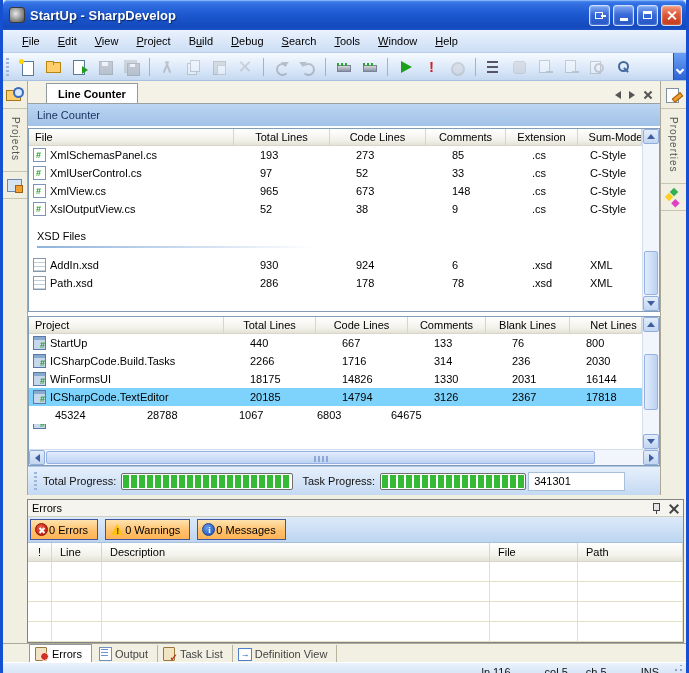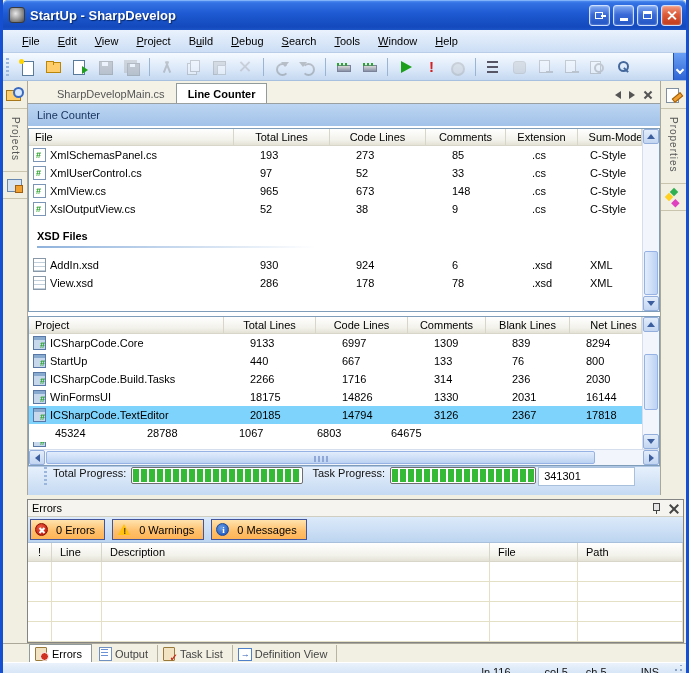--- a/index.html
+++ b/index.html
@@ -128,21 +128,21 @@
 .p1{width:195px;padding-left:4px}.p2{width:92px}.p3{width:92px}.p4{width:78px}.p5{width:84px}.p6{flex:1;padding-left:16px}
 .ficon{width:13px;height:14px;position:relative;margin-right:4px;flex:0 0 13px;display:inline-block}
 .ficon::before,.ficon::after{position:absolute}
 .icon-cs{background:#fff;border:1px solid #7A95B5}
 .icon-cs::after{content:"#";left:2px;top:1px;font:bold 9px "Liberation Sans",sans-serif;color:#1E9E1E}
 .icon-xsd{background:#fff;border:1px solid #8898A8;background-image:repeating-linear-gradient(180deg,transparent 0 3px,#C2D0DC 3px 4px)}
 .icon-prj{background:#C8D8EC;border:1px solid #5878A8}
 .icon-prj::before{content:"";left:0;top:0;right:0;height:3px;background:#88AACE}
 .icon-prj::after{content:"#";right:0;bottom:-1px;font:bold 9px "Liberation Sans",sans-serif;color:#1E9E1E}
 .group{margin-top:12px;padding-left:8px}
-.glabel{font-weight:bold;height:16px}
+.glabel{font-weight:normal;height:16px}
 .gline{height:2px;width:46%;background:linear-gradient(90deg,#8FB2DC,rgba(143,178,220,0))}
 .xsdbody{margin-top:8px}
 
 
 .vscroll{width:17px;flex:0 0 17px;background:#F2F6FC;border-left:1px solid #D4DEEC;display:flex;flex-direction:column}
 .vsbtn{height:15px;flex:0 0 15px;background:linear-gradient(180deg,#E3EDFB,#C2D5F1);border:1px solid #94AEDC;border-radius:2px;display:grid;place-items:center}
 .arr-up{width:0;height:0;border-left:4px solid transparent;border-right:4px solid transparent;border-bottom:5px solid #3C5E9E}
 .arr-dn{width:0;height:0;border-left:4px solid transparent;border-right:4px solid transparent;border-top:5px solid #3C5E9E}
 .arr-lf{width:0;height:0;border-top:4px solid transparent;border-bottom:4px solid transparent;border-right:5px solid #3C5E9E}
 .arr-rt{width:0;height:0;border-top:4px solid transparent;border-bottom:4px solid transparent;border-left:5px solid #3C5E9E}
@@ -150,21 +150,21 @@
 .vs-thumb{position:absolute;left:1px;right:1px;border:1px solid #96B2E4;border-radius:2px;background:linear-gradient(90deg,#E2EDFC,#BCD2F2)}
 .t1thumb{bottom:1px;height:44px}
 .t2thumb{top:22px;height:56px}
 .hscroll{height:16px;flex:0 0 16px;background:#F2F6FC;border-top:1px solid #D4DEEC;display:flex}
 .hsbtn{width:16px;flex:0 0 16px;background:linear-gradient(180deg,#E3EDFB,#C2D5F1);border:1px solid #94AEDC;border-radius:2px;display:grid;place-items:center}
 .hs-track{flex:1;position:relative}
 .hs-thumb{position:absolute;top:1px;bottom:1px;left:1px;right:48px;border:1px solid #96B2E4;border-radius:2px;background:linear-gradient(180deg,#E2EDFC,#BCD2F2)}
 .hs-thumb::after{content:"";position:absolute;left:50%;top:4px;width:14px;height:6px;margin-left:-7px;background:repeating-linear-gradient(90deg,#8FA8D8 0 2px,transparent 2px 4px)}
 
 
-.progressband{flex:0 0 29px;height:29px;display:flex;align-items:flex-start;background:linear-gradient(180deg,#E6F0FC,#C4D9F2);border-top:1px solid #AEC6E4;padding-left:16px}
+.progressband{flex:0 0 29px;height:29px;display:flex;align-items:center;background:linear-gradient(180deg,#E6F0FC,#C4D9F2);border-top:1px solid #AEC6E4;padding-left:6px}
 .pgrip{width:3px;height:18px;margin-right:6px;background:repeating-linear-gradient(180deg,#9AB6DC 0 2px,transparent 2px 4px)}
 .plabel{color:#111;margin-right:5px;white-space:nowrap}
 .pbar{height:17px;border:1px solid #6E6E6E;border-radius:2px;background:#fff;padding:1px;margin-right:9px}
 .pbar .pfill{height:100%;background:repeating-linear-gradient(90deg,#34BA34 0 6px,#fff 6px 8px)}
 .pb-total{width:172px}
 .pb-task{width:146px;margin-right:2px}
 .pcounter{width:97px;height:19px;background:#fff;border:1px solid #A8C0DC;line-height:17px;padding-left:5px}
 
 
 .gapband{flex:0 0 4px;background:#F1EFE2}
@@ -173,21 +173,21 @@
 .errorszone{flex:0 0 131px;margin-left:24px;margin-right:2px;border:1px solid #848484;background:#fff;display:flex;flex-direction:column}
 .etitle{height:17px;flex:0 0 17px;background:#F5F4EE;border-bottom:1px solid #D0CEC0;display:flex;align-items:center;padding:0 4px}
 .etitle-text{flex:1}
 .pin{width:12px;height:13px;position:relative;margin-right:6px}
 .pin::before{content:"";position:absolute;width:5px;height:6px;border:1px solid #444;background:#E4E4E4;left:3px;top:1px}
 .pin::after{content:"";position:absolute;width:1px;height:4px;background:#444;left:6px;top:8px}
 .ex{width:11px;height:11px;position:relative}
 .ex::before,.ex::after{content:"";position:absolute;left:5px;top:0;width:2px;height:12px;background:#444}
 .ex::before{transform:rotate(45deg)}.ex::after{transform:rotate(-45deg)}
 .ebtnrow{height:26px;flex:0 0 26px;background:linear-gradient(180deg,#DCEAFA,#BDD5F0);display:flex;align-items:center;padding-left:2px;gap:7px;border-bottom:1px solid #A8C0DC}
-.ebtn{height:21px;display:flex;align-items:center;gap:8px;padding:0 9px 0 4px;border:1px solid #44549A;background:linear-gradient(180deg,#FFE3AE,#FFBF69 60%,#FFB456)}
+.ebtn{height:21px;display:flex;align-items:center;gap:1px;padding:0 9px 0 4px;border:1px solid #44549A;background:linear-gradient(180deg,#FFE3AE,#FFBF69 60%,#FFB456)}
 .eicon{width:14px;height:13px;position:relative;display:inline-block}
 .eicon::before,.eicon::after{position:absolute}
 .e-err{background:radial-gradient(circle at 40% 35%,#F06048,#C42214 70%);border:1px solid #8A1000;border-radius:50%;width:13px;height:13px}
 .e-err::before{content:"";width:2px;height:7px;background:#fff;left:5px;top:3px;transform:rotate(45deg)}
 .e-err::after{content:"";width:2px;height:7px;background:#fff;left:5px;top:3px;transform:rotate(-45deg)}
 .e-warn::before{content:"";width:0;height:0;border-left:6px solid transparent;border-right:6px solid transparent;border-bottom:11px solid #FFC20E;left:1px;top:1px}
 .e-warn::after{content:"!";font:bold 9px "Liberation Sans",sans-serif;color:#604000;left:6px;top:3px}
 .e-msg{background:radial-gradient(circle at 40% 35%,#6AA0E8,#2A62C4 70%);border:1px solid #1A4A9C;border-radius:50%;width:13px;height:13px}
 .e-msg::after{content:"i";font:bold 9px "Liberation Serif",serif;color:#fff;left:5px;top:1px}
 .ehead{display:flex;height:19px;flex:0 0 19px}
@@ -387,21 +387,20 @@
       <div class="railbtn bot">
           <span class="ri r-classes"></span>
         </div>
     </div>
 
     <div class="centercol">
 
       <div class="tabstrip">
         <div style="display:flex;align-items:flex-end">
 
-            <div class="dtab"><span>SharpDevelopMain.cs</span></div>
 
             <div class="dtab active"><span>Line Counter</span></div>
           </div>
         <div class="tabctl">
           <span class="navL"></span>
           <span class="navR"></span>
           <span class="navX"></span>
         </div>
       </div>
 
@@ -481,21 +480,21 @@
                 <div class="tc c2 num">930</div>
                 <div class="tc c3 num">924</div>
                 <div class="tc c4 num">6</div>
                 <div class="tc c5 num">.xsd</div>
                 <div class="tc c6">XML</div>
               </div>
 
               <div class="trow">
                 <div class="tc c1">
                   <span class="ficon icon-xsd"></span>
-                  <span>View.xsd</span>
+                  <span>Path.xsd</span>
                 </div>
                 <div class="tc c2 num">286</div>
                 <div class="tc c3 num">178</div>
                 <div class="tc c4 num">78</div>
                 <div class="tc c5 num">.xsd</div>
                 <div class="tc c6">XML</div>
               </div>
             </div>
         </div>
         <div class="vscroll">
@@ -517,31 +516,20 @@
             <div class="thead">
               <div class="hc first p1">Project</div>
               <div class="hc p2">Total Lines</div>
               <div class="hc p3">Code Lines</div>
               <div class="hc p4">Comments</div>
               <div class="hc p5">Blank Lines</div>
               <div class="hc p6">Net Lines</div>
             </div>
             <div>
 
-                <div class="trow">
-                  <div class="tc p1">
-                    <span class="ficon icon-prj"></span>
-                    <span>ICSharpCode.Core</span>
-                  </div>
-                  <div class="tc p2 num">9133</div>
-                  <div class="tc p3 num">6997</div>
-                  <div class="tc p4 num">1309</div>
-                  <div class="tc p5 num">839</div>
-                  <div class="tc p6">8294</div>
-                </div>
 
                 <div class="trow">
                   <div class="tc p1">
                     <span class="ficon icon-prj"></span>
                     <span>StartUp</span>
                   </div>
                   <div class="tc p2 num">440</div>
                   <div class="tc p3 num">667</div>
                   <div class="tc p4 num">133</div>
                   <div class="tc p5 num">76</div>

